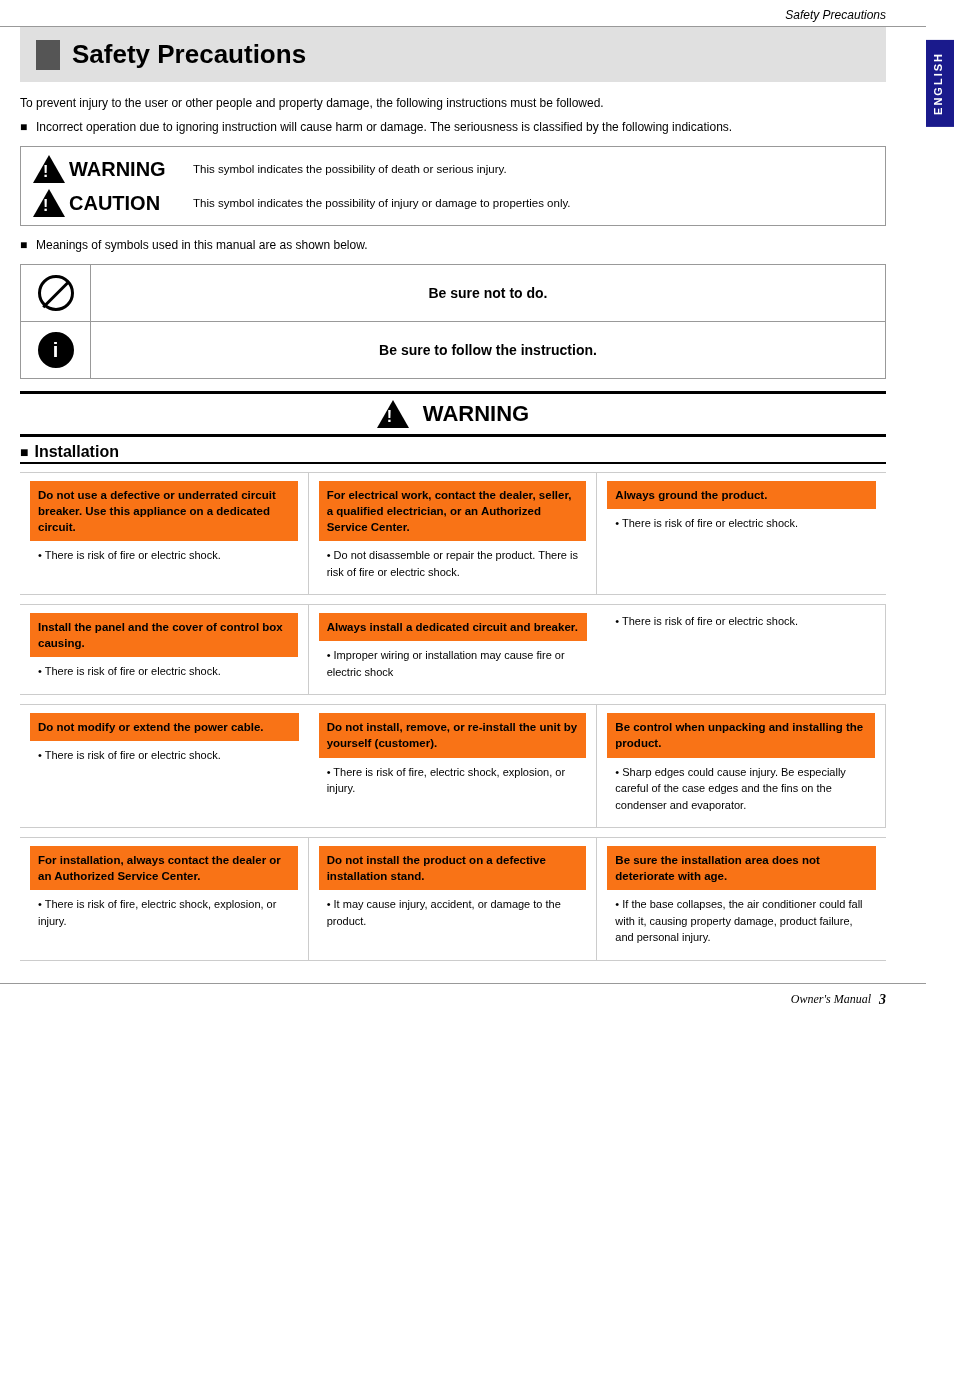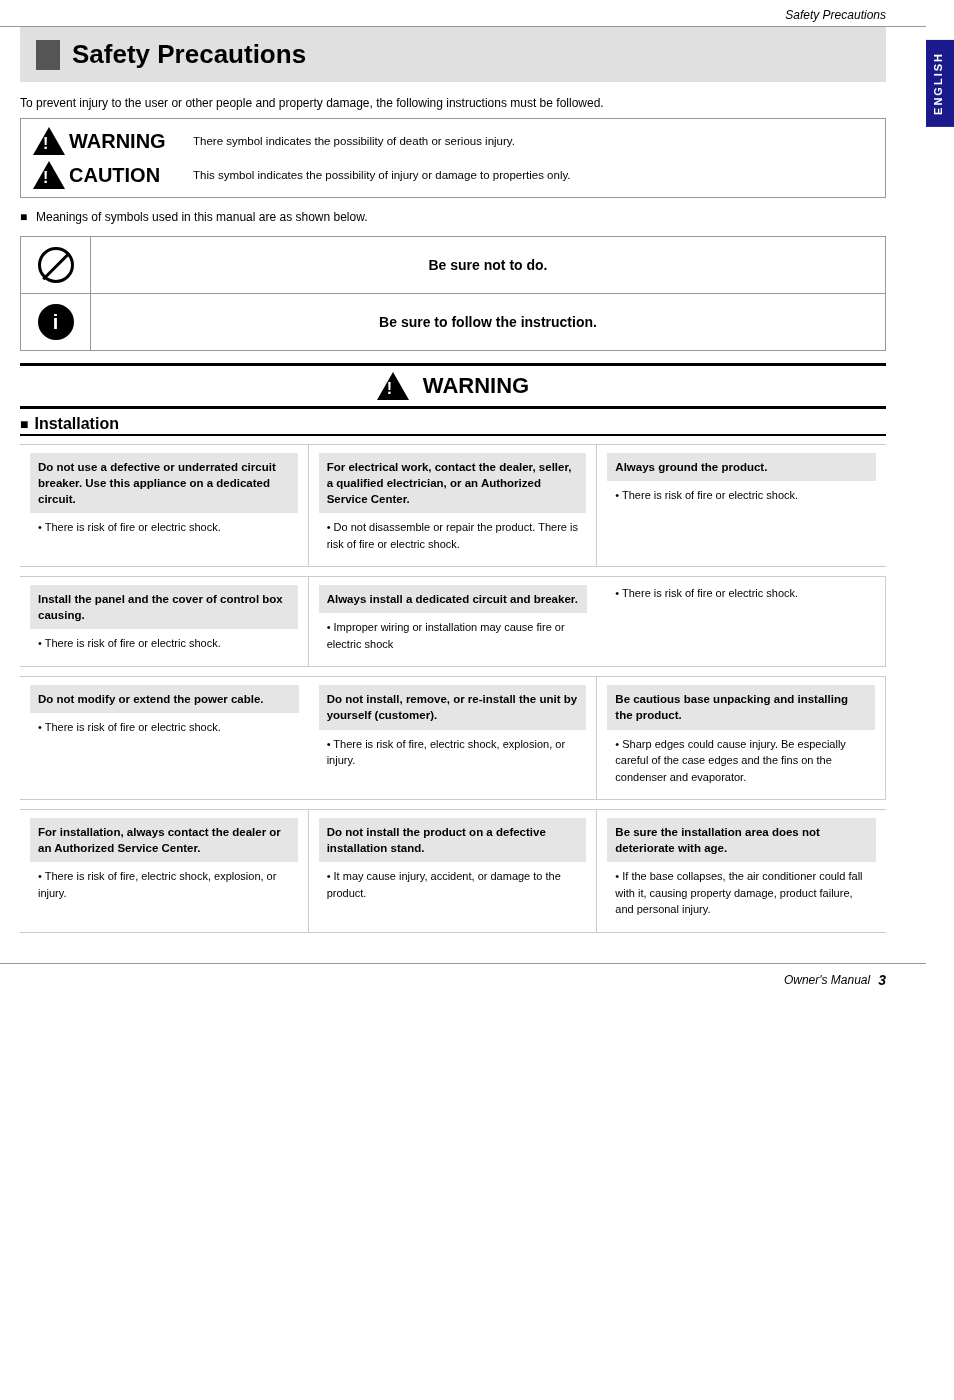--- a/index.html
+++ b/index.html
@@ -249,42 +249,43 @@
     }
     .install-cell {
       border-right: 1px solid #ccc;
       border-bottom: 1px solid #ccc;
       padding: 8px 10px;
     }
     .install-cell:nth-child(3n) {
       border-right: none;
     }
     .install-cell-header {
-      background: #e5e5e5;
+      background: #f97316;
       font-weight: bold;
       font-size: 11.5px;
       line-height: 1.4;
       margin-bottom: 6px;
       padding: 6px 8px;
     }
     .install-cell-body {
       font-size: 11px;
       line-height: 1.5;
       padding: 0 8px 6px;
     }
 
     
     .page-footer {
       text-align: left;
       padding: 8px 40px 4px 20px;
       font-style: italic;
       font-size: 12px;
       border-top: 1px solid #999;
       margin-right: 28px;
-      margin-top: 10px;
+      margin-top: 2px;
+      font-family: Liberation Serif, serif;
     }
     .footer-inner {
       display: flex;
       justify-content: flex-end;
       align-items: center;
       gap: 8px;
     }
   </style>
 </head>
 <body>
@@ -298,28 +299,29 @@
 </div>
 
 <div class="main-content">
 
   <div class="title-section">
     <div class="title-box"></div>
     <h1 class="page-title">Safety Precautions</h1>
   </div>
 
   <p class="intro-text">To prevent injury to the user or other people and property damage, the following instructions must be followed.</p>
+  <p class="bullet-text">Incorrect operation due to ignoring instruction will cause harm or damage. The seriousness is classified by the following indications.</p>
 
   <div class="notice-box">
     <div class="notice-row">
       <div class="notice-label warning-label">
         <span class="banner-triangle"></span>
         <span style="font-size:20px; font-weight:bold; margin-left:4px;">WARNING</span>
       </div>
-      <div class="notice-desc">There symbol indicates the possibility of death or serious injury.</div>
+      <div class="notice-desc">This symbol indicates the possibility of death or serious injury.</div>
     </div>
     <div class="notice-row">
       <div class="notice-label caution-label">
         <span class="banner-triangle"></span>
         <span style="font-size:20px; font-weight:bold; margin-left:4px;">CAUTION</span>
       </div>
       <div class="notice-desc">This symbol indicates the possibility of injury or damage to properties only.</div>
     </div>
   </div>
 
@@ -379,21 +381,21 @@
       <div style="height: 10px; grid-column: 1 / -1; border-bottom: 1px solid rgb(204, 204, 204);"></div>
       <div class="install-cell">
         <div class="install-cell-header">Do not modify or extend the power cable.</div>
         <div class="install-cell-body">• There is risk of fire or electric shock.</div>
       </div>
       <div class="install-cell">
         <div class="install-cell-header">Do not install, remove, or re-install the unit by yourself (customer).</div>
         <div class="install-cell-body">• There is risk of fire, electric shock, explosion, or injury.</div>
       </div>
       <div class="install-cell">
-        <div class="install-cell-header">Be cautious base unpacking and installing  the product.</div>
+        <div class="install-cell-header">Be control when unpacking and installing  the product.</div>
         <div class="install-cell-body">• Sharp edges could cause injury. Be especially careful of the case edges and the fins on the condenser and evaporator.</div>
       </div>
       <div style="height: 10px; grid-column: 1 / -1; border-bottom: 1px solid rgb(204, 204, 204);"></div>
       <div class="install-cell">
         <div class="install-cell-header">For installation, always contact the dealer or an Authorized Service Center.</div>
         <div class="install-cell-body">• There is risk of fire, electric shock, explosion, or injury.</div>
       </div>
       <div class="install-cell">
         <div class="install-cell-header">Do not install the product on a defective installation stand.</div>
         <div class="install-cell-body">• It may cause injury, accident, or damage to the product.</div>

